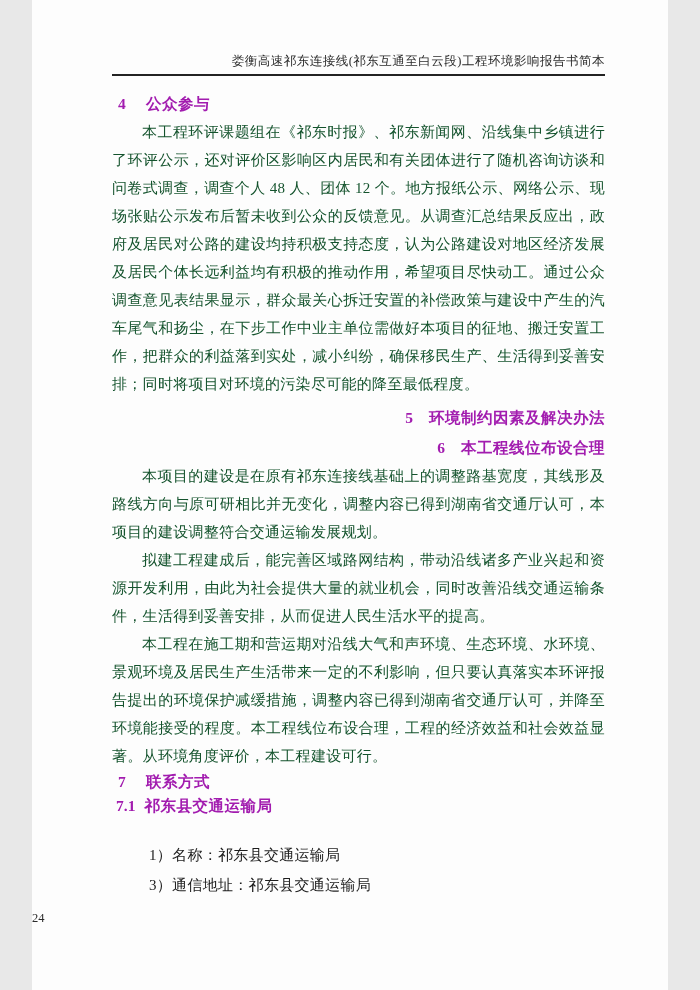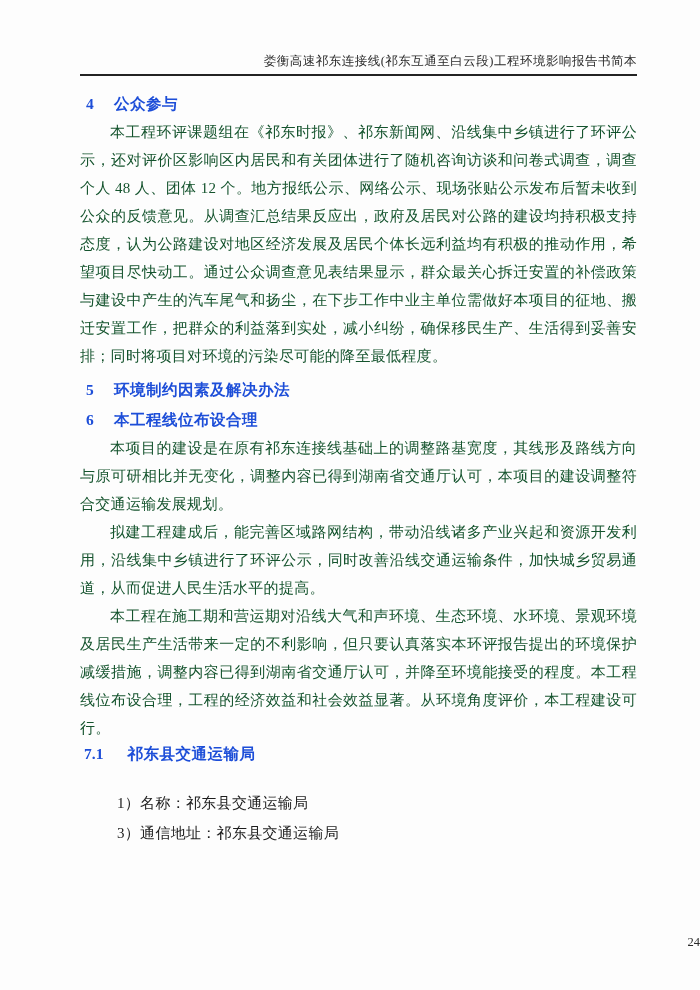--- a/index.html
+++ b/index.html
@@ -2,21 +2,21 @@
 <html><head>
 <meta charset="utf-8">
 <style>
   html, body {
     margin: 0;
     padding: 0;
     background: #e8e8e8;
   }
   .page {
     position: relative;
-    width: 700px;
+    width: 636px;
     height: 990px;
     margin: 0 auto;
     background: #fdfdfd;
     color: #1d1d1d;
     font-family: "Liberation Serif", "DejaVu Serif", serif;
     overflow: hidden;
     box-sizing: border-box;
   }
   .running-header {
     position: absolute;
@@ -41,37 +41,37 @@
     position: absolute;
     top: 88px;
     left: 80px;
     right: 63px;
   }
   .sec-heading {
     margin: 6px 0 4px 0;
     font-size: 15.5px;
     line-height: 20px;
     font-weight: bold;
-    color: #1d4ed8;
+    color: #a21caf;
     white-space: nowrap;
   }
   .sec-heading.tight { margin-top: 2px; }
-  .sec-heading.mid { margin-top: 10px; }
+  .sec-heading.mid { margin-top: 10px; text-align: right; }
   .sec-num {
     display: inline-block;
     min-width: 12px;
     margin-left: 6px;
     margin-right: 16px;
     font-family: "Liberation Serif", "DejaVu Serif", serif;
     font-weight: bold;
   }
   .sub-num {
     display: inline-block;
     margin-left: 4px;
-    margin-right: 24px;
+    margin-right: 9px;
     font-family: "Liberation Serif", "DejaVu Serif", serif;
     font-weight: bold;
   }
   .sec-title {
     font-family: "Liberation Sans", "DejaVu Sans", sans-serif;
     font-weight: bold;
     letter-spacing: 0.5px;
   }
   .para {
     margin: 0;
@@ -87,24 +87,24 @@
   }
   .contact-item {
     margin-left: 37px;
     font-size: 15px;
     line-height: 30px;
     letter-spacing: 0.3px;
     color: #1d1d1d;
   }
   .footer-pagenum {
     position: absolute;
-    bottom: 40px;
+    bottom: 64px;
     left: 0;
     width: 100%;
-    text-align: right;
+    text-align: left;
     font-size: 12.5px;
     color: #2a2a2a;
     margin-top: 48px;
   }
 </style>
 </head>
 <body>
 
 <div class="page">
 
@@ -121,23 +121,26 @@
     <p class="para">本工程环评课题组在《祁东时报》、祁东新闻网、沿线集中乡镇进行了环评公示，还对评价区影响区内居民和有关团体进行了随机咨询访谈和问卷式调查，调查个人 48 人、团体 12 个。地方报纸公示、网络公示、现场张贴公示发布后暂未收到公众的反馈意见。从调查汇总结果反应出，政府及居民对公路的建设均持积极支持态度，认为公路建设对地区经济发展及居民个体长远利益均有积极的推动作用，希望项目尽快动工。通过公众调查意见表结果显示，群众最关心拆迁安置的补偿政策与建设中产生的汽车尾气和扬尘，在下步工作中业主单位需做好本项目的征地、搬迁安置工作，把群众的利益落到实处，减小纠纷，确保移民生产、生活得到妥善安排；同时将项目对环境的污染尽可能的降至最低程度。</p>
 
     <div class="sec-heading mid">
       <span class="sec-num">5</span><span class="sec-title">环境制约因素及解决办法</span>
     </div>
 
     <div class="sec-heading mid">
       <span class="sec-num">6</span><span class="sec-title">本工程线位布设合理</span>
     </div>
     <p class="para">本项目的建设是在原有祁东连接线基础上的调整路基宽度，其线形及路线方向与原可研相比并无变化，调整内容已得到湖南省交通厅认可，本项目的建设调整符合交通运输发展规划。</p>
-    <p class="para">拟建工程建成后，能完善区域路网结构，带动沿线诸多产业兴起和资源开发利用，沿线集中乡镇进行了环评公示，同时改善沿线交通运输条件，加快城乡贸易通道，从而促进人民生活水平的提高。</p>
+    <p class="para">拟建工程建成后，能完善区域路网结构，带动沿线诸多产业兴起和资源开发利用，由此为社会提供大量的就业机会，同时改善沿线交通运输条件，生活得到妥善安排，从而促进人民生活水平的提高。</p>
     <p class="para">本工程在施工期和营运期对沿线大气和声环境、生态环境、水环境、景观环境及居民生产生活带来一定的不利影响，但只要认真落实本环评报告提出的环境保护减缓措施，调整内容已得到湖南省交通厅认可，并降至环境能接受的程度。本工程线位布设合理，工程的经济效益和社会效益显著。从环境角度评价，本工程建设可行。</p>
 
+    <div class="sec-heading tight">
+      <span class="sec-num">7</span><span class="sec-title">联系方式</span>
+    </div>
 
     <div class="sec-heading tight">
       <span class="sub-num">7.1</span><span class="sec-title">祁东县交通运输局</span>
     </div>
 
     <div class="contact-list">
       <div class="contact-item">1）名称：祁东县交通运输局</div>
       <div class="contact-item">3）通信地址：祁东县交通运输局</div>
     </div>
 

